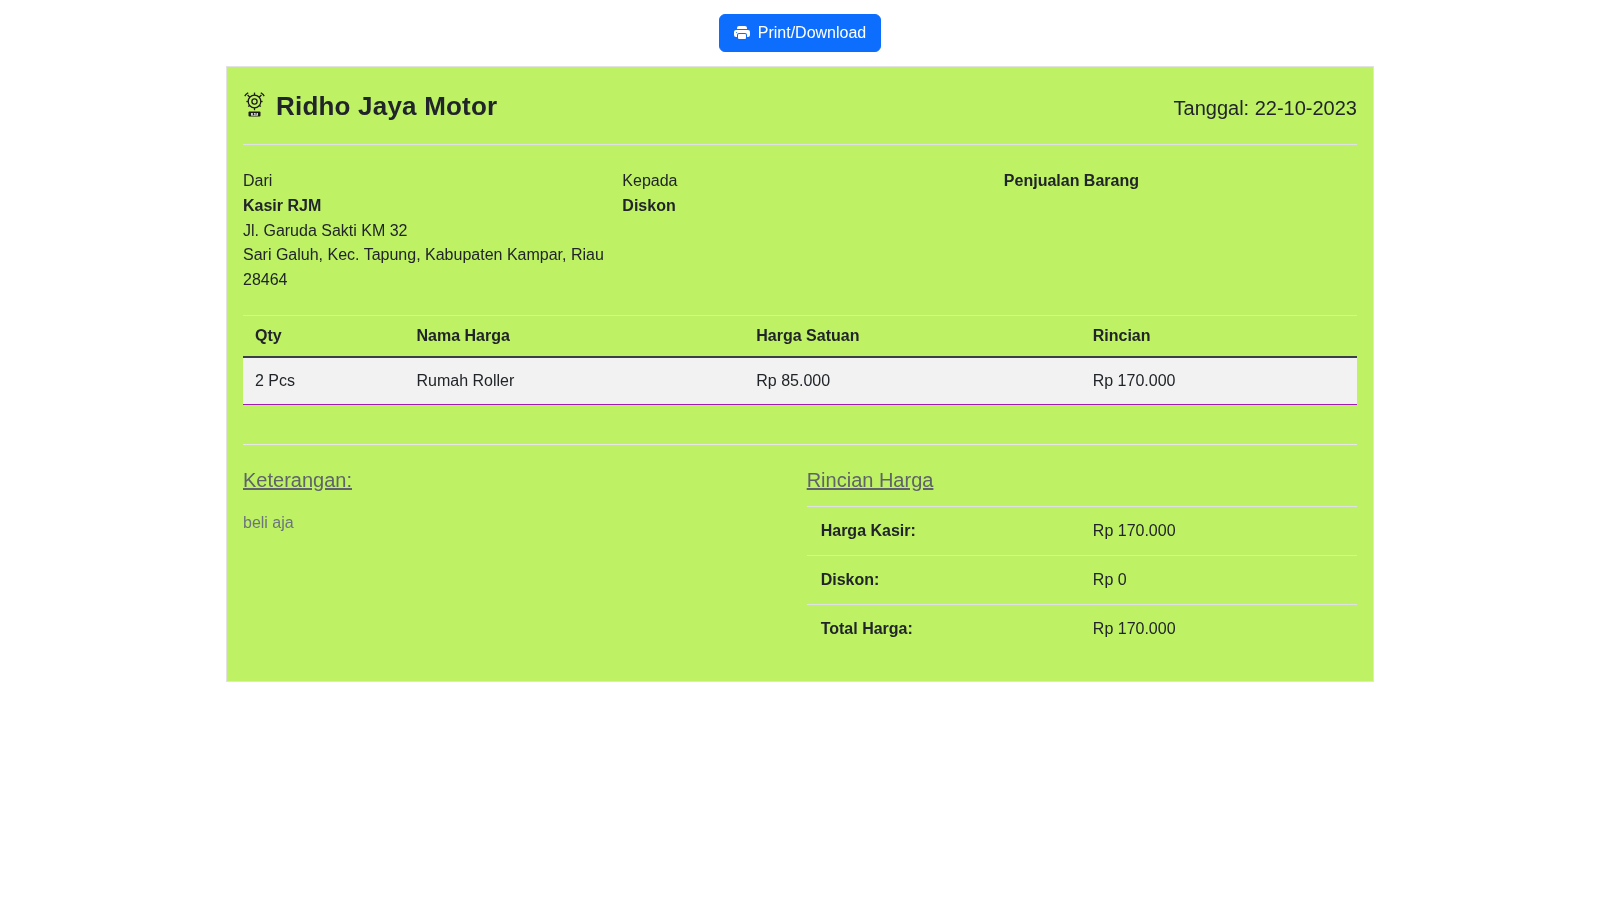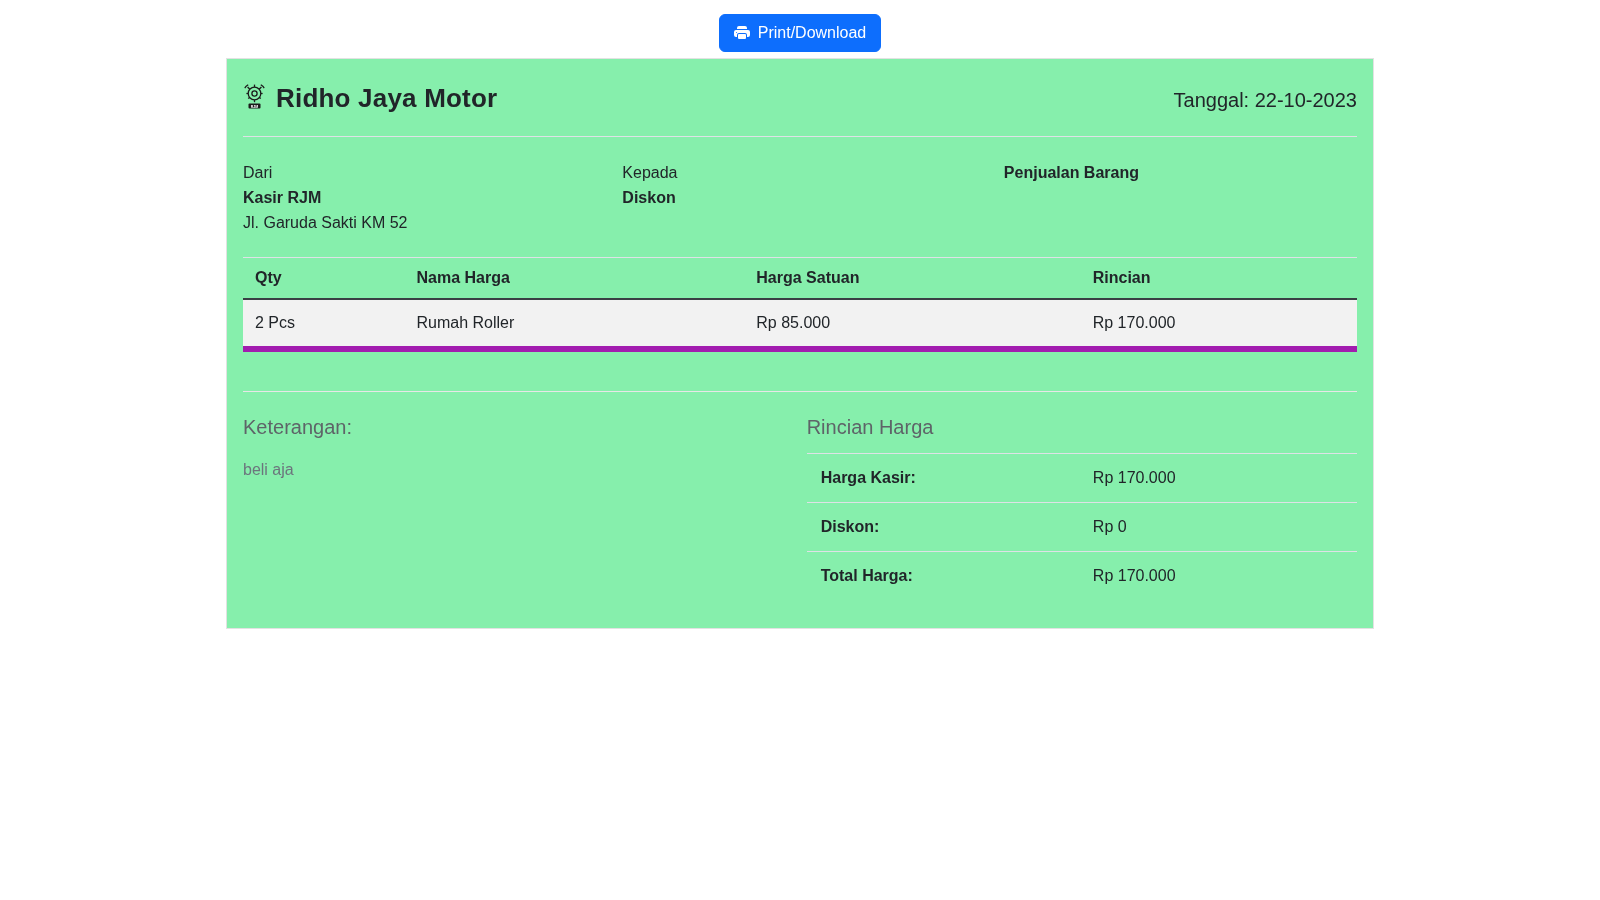--- a/index.html
+++ b/index.html
@@ -26,22 +26,22 @@
     font-family: inherit;
     font-size: 16px;
     line-height: 1.5;
     padding: 6px 14px;
     border-radius: 6px;
     cursor: pointer;
   }
   .btn-print svg { display: block; }
   .invoice-card {
     width: 1148px;
-    margin: 6px auto 0;
-    background: #86efac;
+    margin: 14px auto 0;
+    background: #bef264;
     border: 1px solid #e2e2e2;
     padding: 16px 16px 28px;
   }
   .card-header-row {
     display: flex;
     justify-content: space-between;
     align-items: flex-start;
     padding-top: 8px;
   }
   .brand { display: flex; align-items: center; gap: 10px; }
@@ -64,36 +64,37 @@
   }
   table.items th {
     text-align: left;
     font-weight: 700;
     padding: 11px 12px;
     border-bottom: 2px solid #3a3f44;
   }
   table.items tbody tr { background: #f2f2f2; }
   table.items td {
     padding: 14px 12px;
-    border-bottom: 6px solid #a21caf;
+    border-bottom: 1px solid #a21caf;
   }
   .col-qty { width: 14.5%; }
   .col-name { width: 30.5%; }
   .col-price { width: 30.2%; }
   .col-sub { width: 24.8%; }
   .section-divider { border: 0; border-top: 1px solid #e7e7e7; margin: 39px 0 0; }
   .bottom-row { display: flex; margin-top: 14px; }
   .notes-col { width: 50.6%; }
   .price-col { width: 49.4%; }
   .muted-heading {
     color: #5e6468;
     font-size: 20px;
     font-weight: 400;
     margin: 0;
     padding-top: 10px;
+    text-decoration: underline;
   }
   .notes-text { color: #6c757d; font-size: 16px; margin-top: 22px; }
   table.price {
     width: 100%;
     border-collapse: collapse;
     margin-top: 14px;
     font-size: 16px;
   }
   table.price td {
     border-top: 1px solid #dee2e6;
@@ -145,21 +146,22 @@
     </div>
     <div class="header-date">Tanggal: 22-10-2023</div>
   </div>
 
   <hr class="header-divider">
 
   <div class="info-row">
     <div class="info-col-from">
       <div>Dari</div>
       <div class="b">Kasir RJM</div>
-      <div>Jl. Garuda Sakti KM 52</div>
+      <div>Jl. Garuda Sakti KM 32</div>
+      <div class="address">Sari Galuh, Kec. Tapung, Kabupaten Kampar, Riau 28464</div>
     </div>
     <div class="info-col-to">
       <div>Kepada</div>
       <div class="b">Diskon</div>
     </div>
     <div class="info-col-type">
       <div class="b">Penjualan Barang</div>
     </div>
   </div>
 

